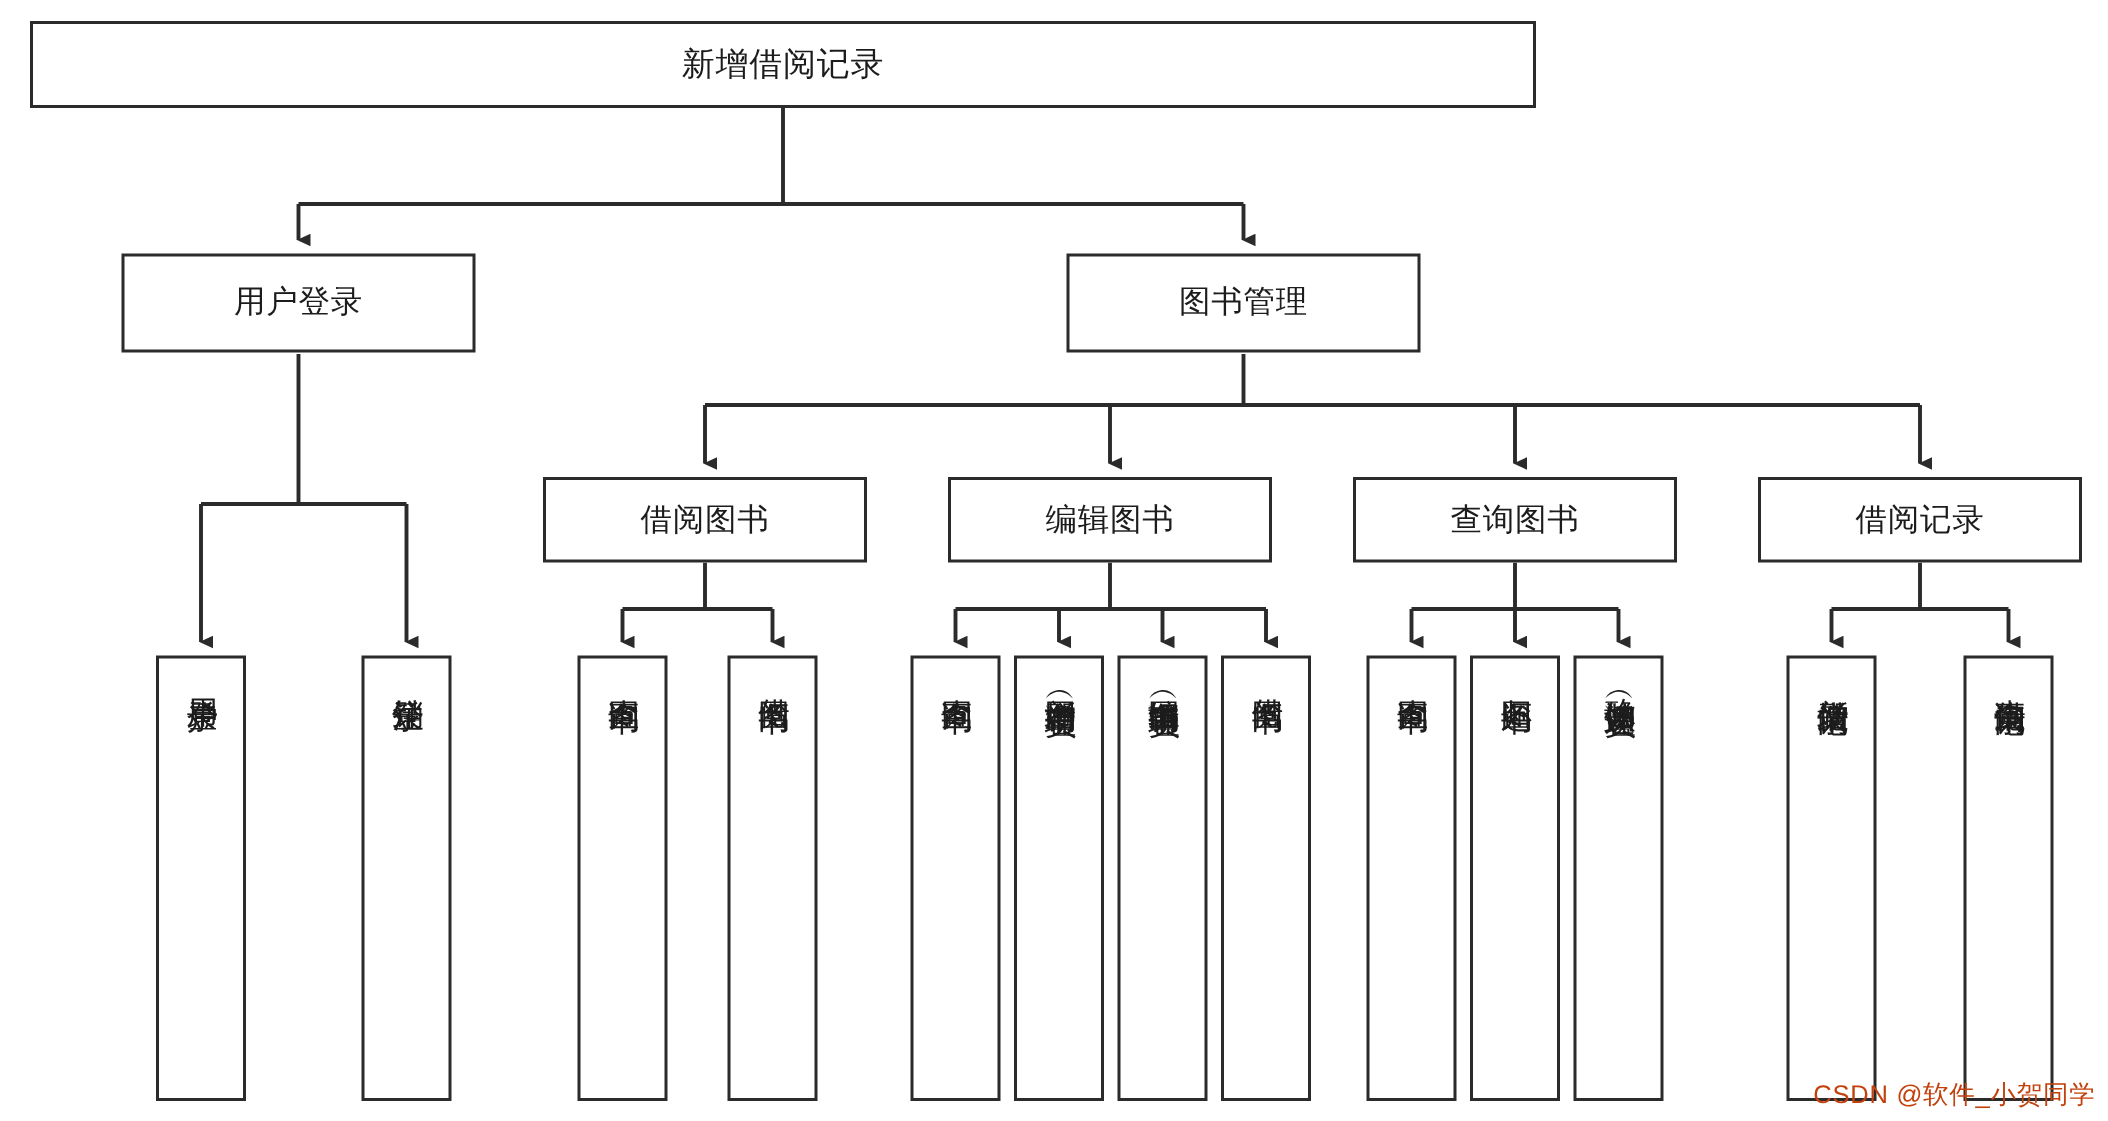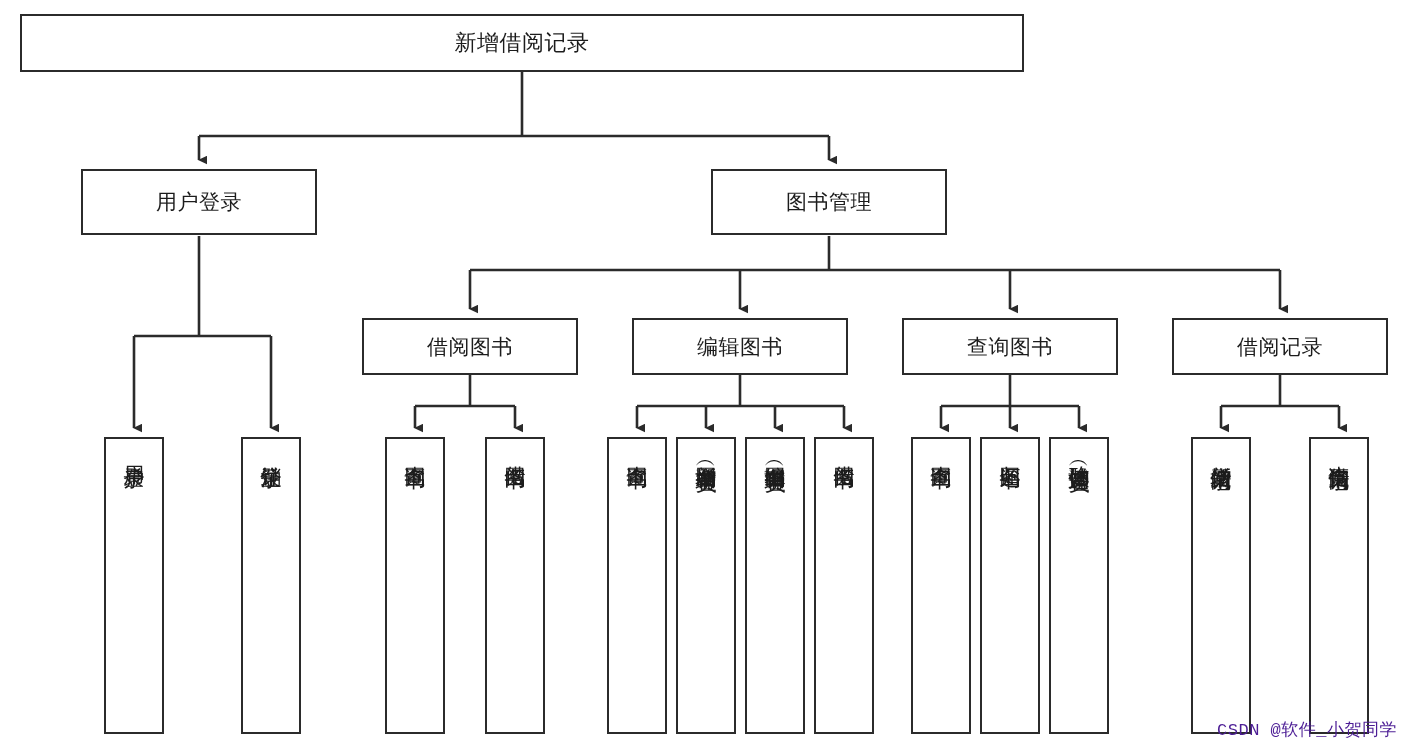--- a/index.html
+++ b/index.html
@@ -61,25 +61,25 @@
     font-size: 21px;
     line-height: 1.14;
     letter-spacing: 1px;
     white-space: nowrap;
   }
   #watermark {
     position: absolute;
     right: 8px;
     bottom: 6px;
     font-size: 17px;
-    color: #4c1d95;
+    color: #c2410c;
     letter-spacing: 0.5px;
     white-space: nowrap;
     z-index: 5;
-    font-family: Liberation Mono, monospace;
+    font-family: Liberation Sans, sans-serif;
   }
 </style>
 </head>
 <body>
 
 <div id="diagram-root">
 
   <svg id="edge-layer" viewBox="0 0 1405 747" xmlns="http://www.w3.org/2000/svg">
     <defs>
       <marker id="arrowhead" markerWidth="9" markerHeight="9" refX="4.2" refY="8" orient="auto" markerUnits="userSpaceOnUse">

